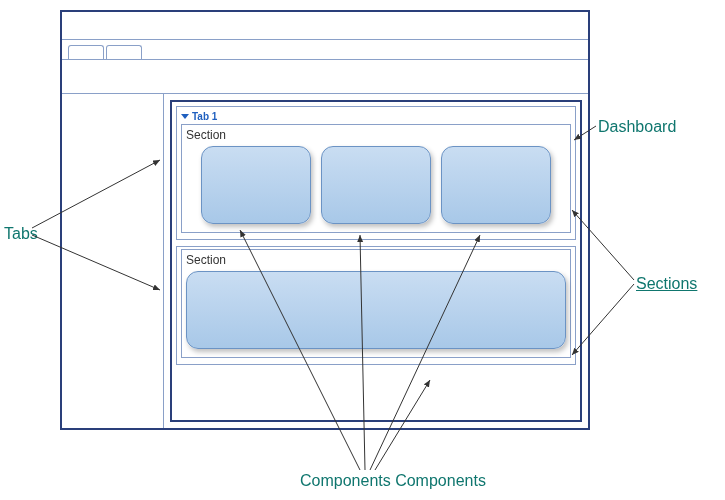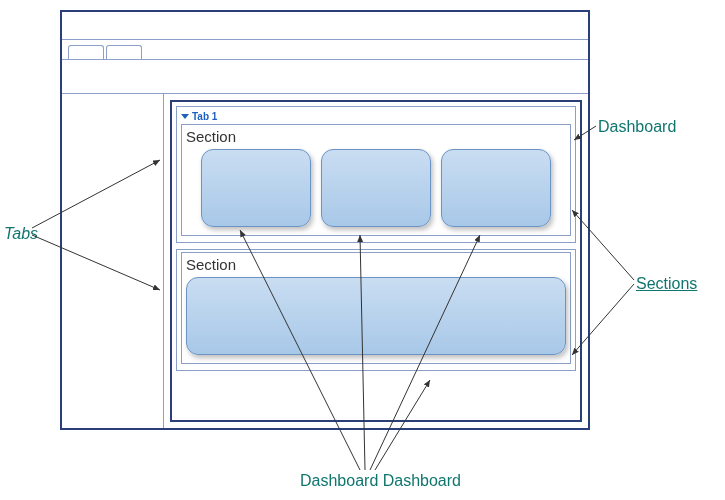--- a/index.html
+++ b/index.html
@@ -82,21 +82,21 @@
     width: 0; height: 0;
     border-left: 4px solid transparent;
     border-right: 4px solid transparent;
     border-top: 5px solid #1f5fbf;
   }
   .section-box {
     border: 1px solid #8aa0c8;
     padding: 2px 4px 8px 4px;
   }
   .section-label {
-    font-size: 15px;
+    font-size: 12px;
     color: #333;
     padding: 1px 0 4px 0;
   }
   .components-row {
     display: flex;
     gap: 10px;
     justify-content: center;
   }
   .component {
     background: linear-gradient(#c9ddf2, #a8c8e8);
@@ -111,21 +111,21 @@
   .component.large {
     width: 380px;
     height: 78px;
     margin: 0 auto;
   }
   .callout {
     position: absolute;
     font-size: 16px;
     color: #0f766e;
   }
-  .callout.tabs { left: 4px; top: 225px; font-style: italic; }
+  .callout.tabs { left: 4px; top: 225px; }
   .callout.dashboard { left: 598px; top: 118px; }
   .callout.sections { left: 636px; top: 275px; text-decoration: underline; }
   .callout.components { left: 300px; top: 472px; }
   svg.annot {
     position: absolute;
     left: 0; top: 0;
     width: 725px; height: 500px;
     pointer-events: none;
   }
 </style>
@@ -169,21 +169,21 @@
         </div>
 
       </div>
     </div>
   </div>
 </div>
 
 <div class="callout tabs">Tabs</div>
 <div class="callout dashboard">Dashboard</div>
 <div class="callout sections">Sections</div>
-<div class="callout components">Dashboard Dashboard</div>
+<div class="callout components">Components Components</div>
 
 <svg class="annot">
   <defs>
     <marker id="ah" markerWidth="8" markerHeight="8" refX="7" refY="3" orient="auto">
       <path d="M0,0 L7,3 L0,6 Z" fill="#333"></path>
     </marker>
   </defs>
 
   <line x1="32" y1="228" x2="160" y2="160" stroke="#333" stroke-width="1" marker-end="url(#ah)"></line>
   <line x1="32" y1="235" x2="160" y2="290" stroke="#333" stroke-width="1" marker-end="url(#ah)"></line>

